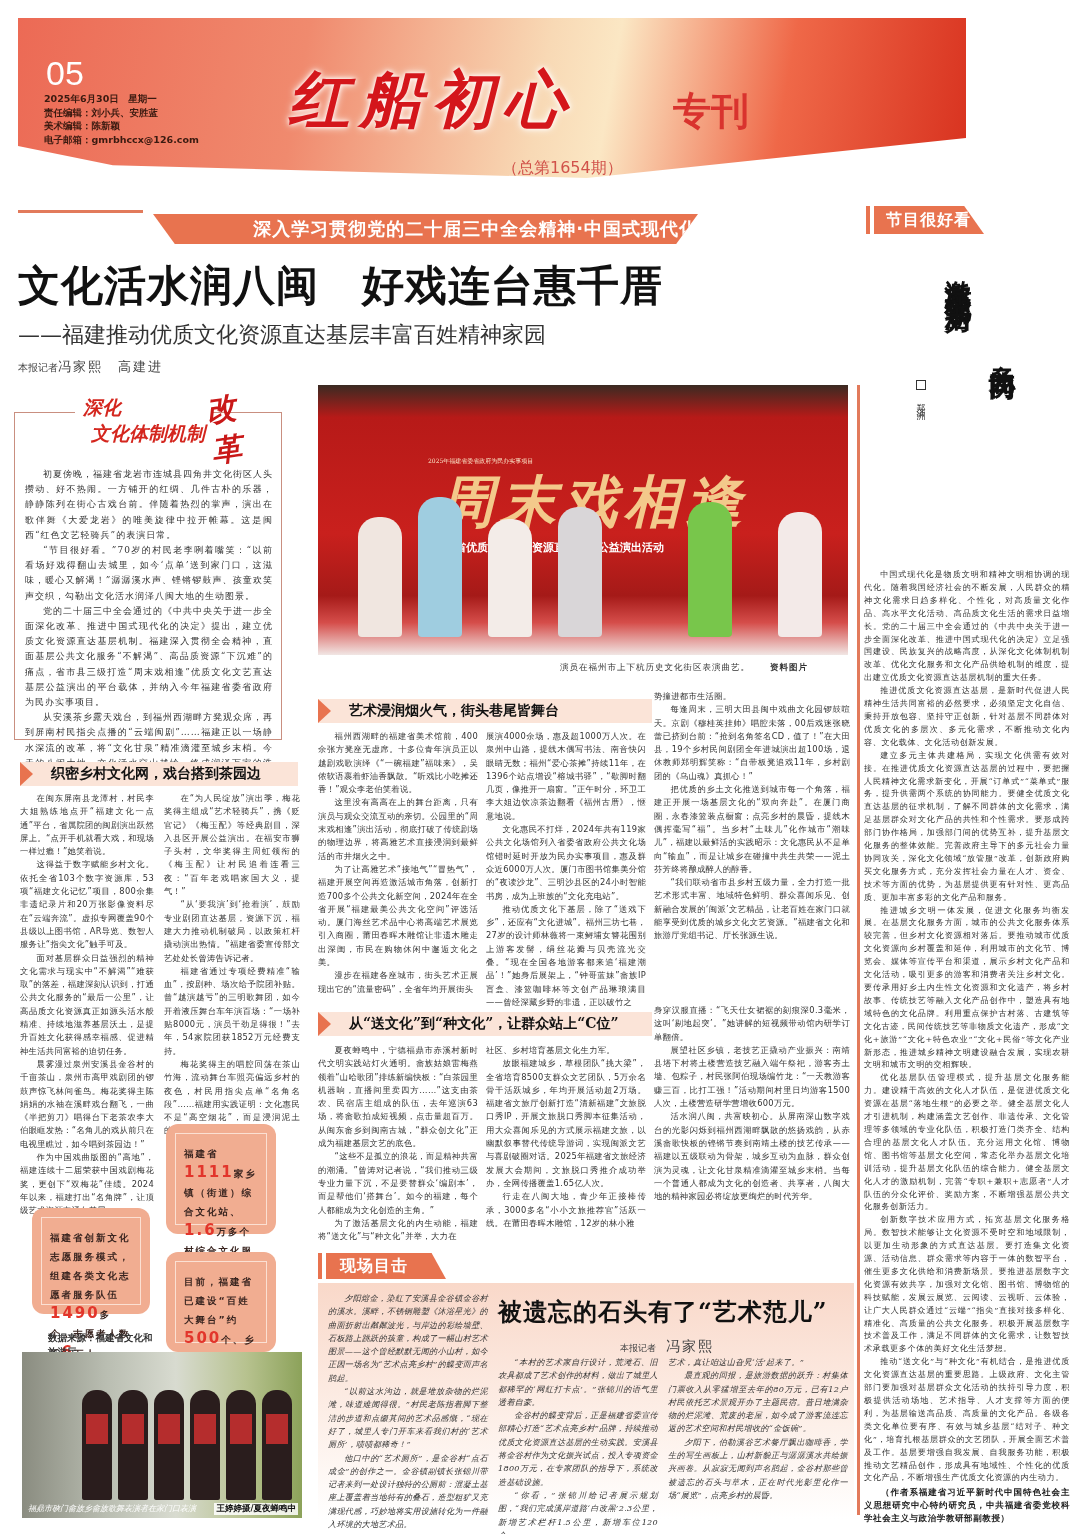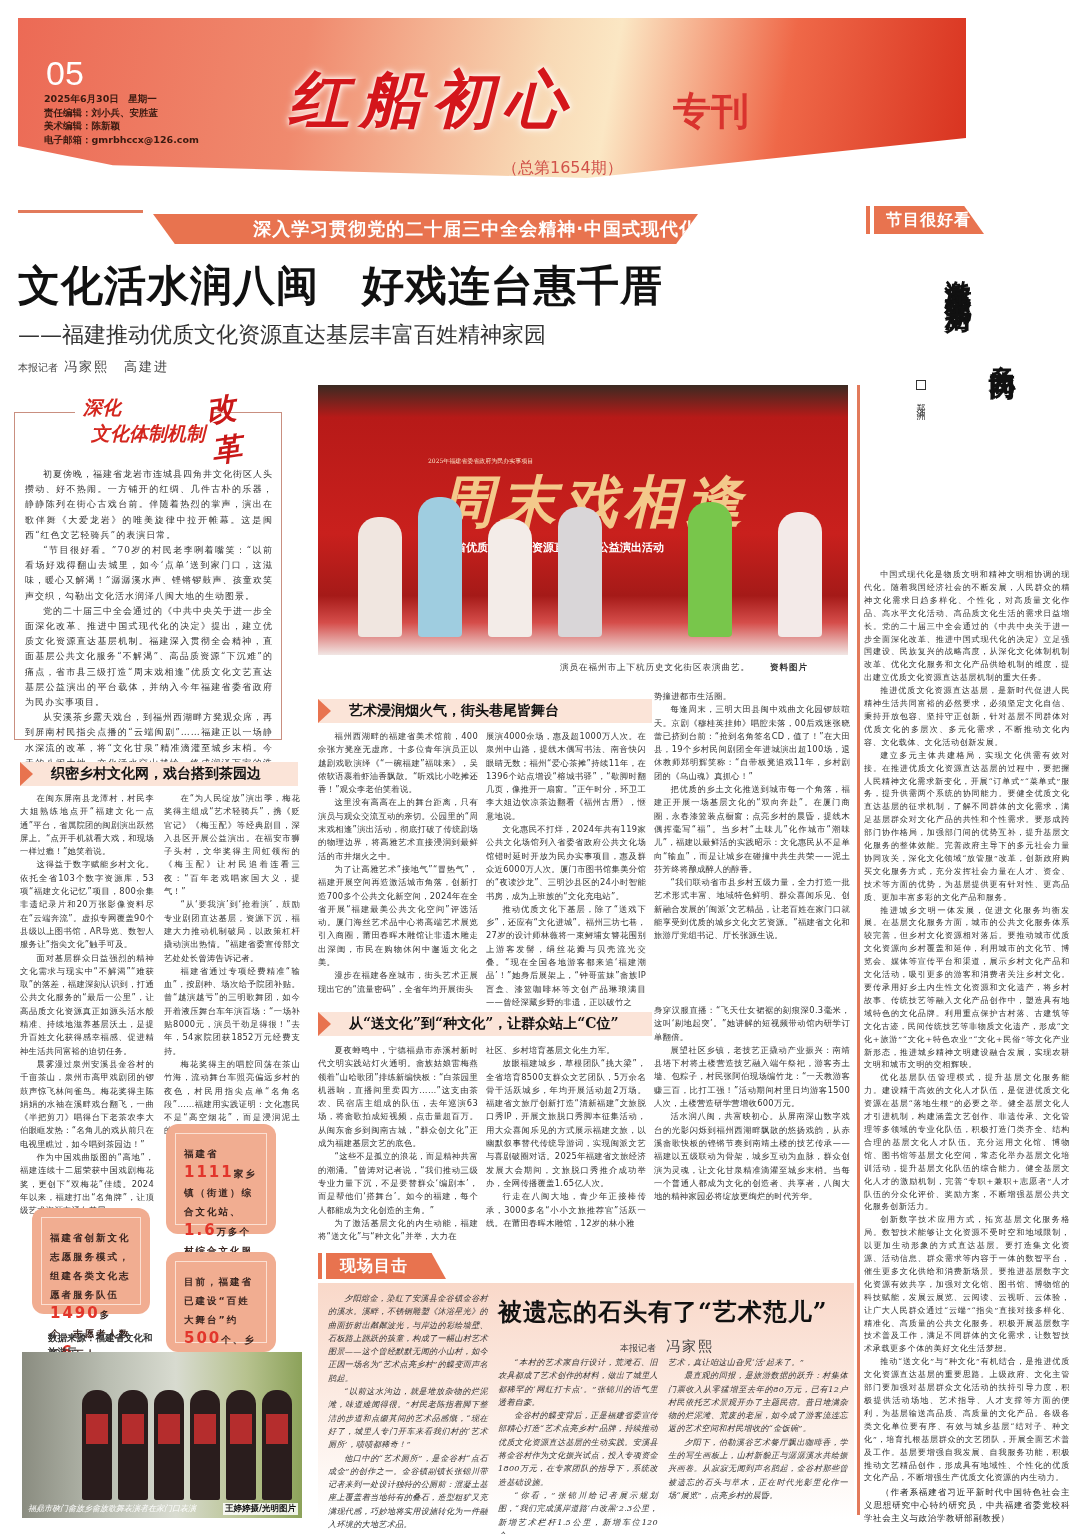--- a/index.html
+++ b/index.html
@@ -11,21 +11,21 @@
 .mh-sub{position:absolute;left:655px;top:68px;font-family:"DejaVu Sans",sans-serif;font-size:38px;color:#d9332e;font-weight:bold}
 .mh-issue{position:absolute;left:484px;top:140px;font-family:"DejaVu Sans",sans-serif;font-size:16px;color:#d1524a}
 .mh-logo{position:absolute;left:958px;top:34px;font-family:"DejaVu Serif",serif;font-style:italic;font-size:20px;color:#fff;letter-spacing:2px}
 .theme-bar{position:absolute;left:18px;top:198px;width:680px;height:30px}
 .theme-line{position:absolute;left:0;top:12px;width:125px;height:3px;background:#e27a5b}
 .theme-box{position:absolute;left:135px;top:16px;width:545px;height:30px;background:#e8734f;clip-path:polygon(0 0,100% 0,96% 100%,4% 100%);display:flex;align-items:center;justify-content:flex-end}
 .theme-box span{color:#fff;font-family:"DejaVu Sans",sans-serif;font-weight:bold;font-size:18px;letter-spacing:1px}
 .headline{position:absolute;left:18px;top:258px;font-size:42px;font-weight:bold;color:#111;letter-spacing:1px;white-space:nowrap}
 .subhead{position:absolute;left:18px;top:320px;font-family:"DejaVu Sans",sans-serif;font-size:22px;color:#333;white-space:nowrap}
 .byline{position:absolute;left:18px;top:358px;font-size:10px;color:#444}
-.byline b{font-size:13px;font-weight:normal;margin-left:6px;letter-spacing:2px}
+.byline b{font-size:13px;font-weight:normal;letter-spacing:2px}
 .intro-box{position:absolute;left:14px;top:412px;width:268px;height:328px;border:1.5px solid #c98f80}
 .intro-logo{position:absolute;left:60px;top:-18px;background:#fff;padding:0 8px}
 .intro-logo .l1{font-size:19px;color:#d4261e;font-weight:bold;font-style:italic;font-family:"DejaVu Sans",sans-serif}
 .intro-logo .l2{font-size:19px;color:#d4261e;font-weight:bold;font-style:italic;font-family:"DejaVu Sans",sans-serif;margin-left:8px}
 .intro-logo .stamp{position:absolute;left:134px;top:-6px;font-size:30px;color:#c91818;font-style:italic;font-weight:bold;transform:rotate(-8deg)}
 .intro-text{position:absolute;left:10px;top:54px;right:8px;font-size:9px;line-height:15.2px;color:#333;text-align:justify;letter-spacing:1px}
 .intro-text p{text-indent:2em}
 .photo-main{position:absolute;left:318px;top:385px;width:530px;height:270px;background:linear-gradient(180deg,#3a2a22 0%,#b71a18 12%,#c9201d 55%,#a51a18 78%,#d54d4a 88%,#f1e6e4 100%)}
 .photo-main .ph-banner{position:absolute;left:120px;top:80px;font-size:56px;color:#f3c98b;font-weight:bold;font-style:italic;letter-spacing:6px}
 .photo-main .ph-line{position:absolute;left:115px;top:155px;font-family:"DejaVu Sans",sans-serif;font-size:11px;color:#fff;font-weight:bold}
@@ -59,21 +59,21 @@
 .col.kai{font-family:"DejaVu Serif",serif;font-style:italic;font-size:8.1px}
 .ex-tab{position:absolute;left:866px;top:206px;width:110px;height:28px}
 .ex-tab .bar{position:absolute;left:0;top:0;width:4px;height:28px;background:#e8734f}
 .ex-tab .box{position:absolute;left:8px;top:0;width:110px;height:28px;background:#e8734f;clip-path:polygon(0 0,82% 0,100% 100%,0 100%);display:flex;align-items:center;padding-left:12px;color:#fff;font-family:"DejaVu Sans",sans-serif;font-size:16px;font-weight:bold;letter-spacing:1px}
 .ex-title1{position:absolute;left:940px;top:258px;writing-mode:vertical-rl;font-size:27px;font-weight:bold;color:#111;letter-spacing:3px}
 .ex-title2{position:absolute;left:984px;top:344px;writing-mode:vertical-rl;font-size:27px;font-weight:bold;color:#111;letter-spacing:3px}
 .ex-author{position:absolute;left:914px;top:380px;writing-mode:vertical-rl;font-size:9px;color:#333;letter-spacing:4px}
 .ex-author .sq{display:inline-block;width:10px;height:10px;border:1px solid #333;margin-bottom:6px}
 .ex-col{position:absolute;left:864px;top:568px;width:206px;font-size:8.1px;line-height:12.9px;color:#333;text-align:justify;letter-spacing:0.6px}
 .ex-col p{text-indent:2em}
-.ex-col p.note{font-family:"DejaVu Sans",sans-serif;font-weight:normal;color:#222;font-size:8.5px;line-height:13px;margin-top:2px}
+.ex-col p.note{font-family:"DejaVu Sans",sans-serif;font-weight:bold;color:#222;font-size:8.5px;line-height:13px;margin-top:2px}
 </style>
 </head>
 <body>
 
 <div class="masthead">
   <div class="mh-num">05</div>
   <div class="mh-meta">
     <div>2025年6月30日　星期一</div>
     <div>责任编辑：刘小兵、安胜蓝</div>
     <div>美术编辑：陈新颖</div>
@@ -167,21 +167,21 @@
   <div class="p" style="left:168px">
       <i></i>
     </div>
   <div class="p" style="left:204px">
       <i></i>
     </div>
   <div class="p" style="left:240px">
       <i></i>
     </div>
   <div class="cap">福鼎市硖门畲族乡畲族歌舞表演者在家门口表演</div>
-  <div class="credit">王婷婷摄/光明图片</div>
+  <div class="credit">王婷婷摄/夏夜蝉鸣中</div>
 </div>
 
 <div class="sec-head" style="left:318px;top:699px;width:334px">
   <div class="tri"></div>
   <span>艺术浸润烟火气，街头巷尾皆舞台</span>
 </div>
 <div class="col" style="left:318px;top:730px;width:160px">
   <p>福州西湖畔的福建省美术馆前，400余张方凳座无虚席。十多位青年演员正以越剧戏歌演绎《“一碗福建”福味来》，吴侬软语裹着虾油香飘散。“听戏比小吃摊还香！”观众李老伯笑着说。</p>
   <p>这里没有高高在上的舞台距离，只有演员与观众交流互动的亲切。公园里的“周末戏相逢”演出活动，彻底打破了传统剧场的物理边界，将高雅艺术直接浸润到最鲜活的市井烟火之中。</p>
   <p>为了让高雅艺术“接地气”“冒热气”，福建开展空间再造激活城市角落，创新打造700多个公共文化新空间，2024年在全省开展“福建最美公共文化空间”评选活动。厦门海丝艺术品中心将高端艺术展览引入商圈，莆田春晖木雕馆让非遗木雕走出深闺，市民在购物休闲中邂逅文化之美。</p>

